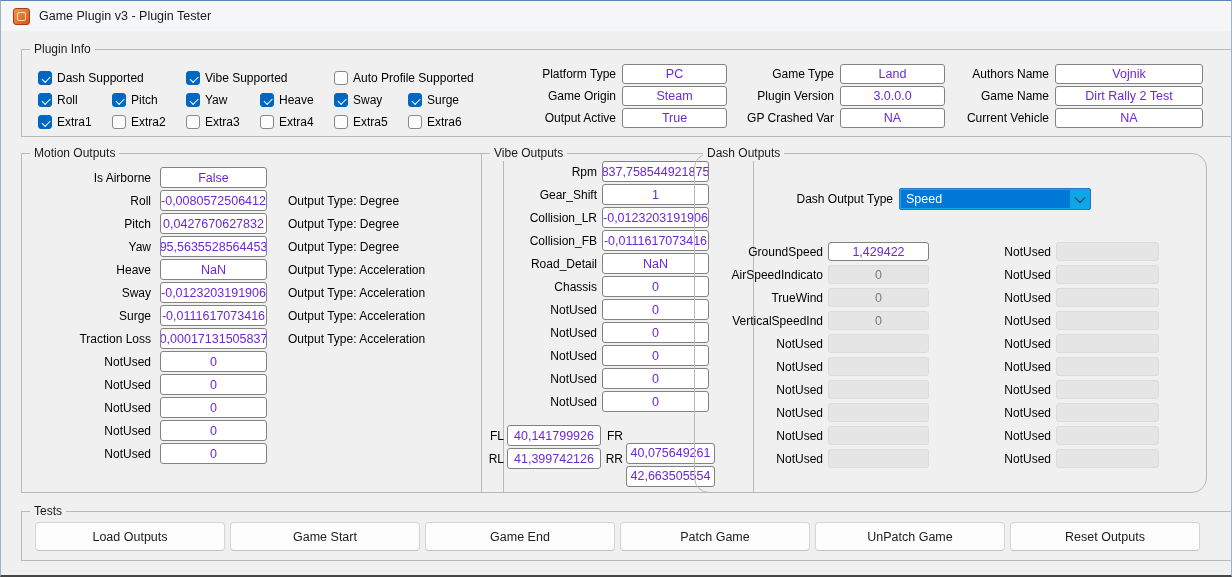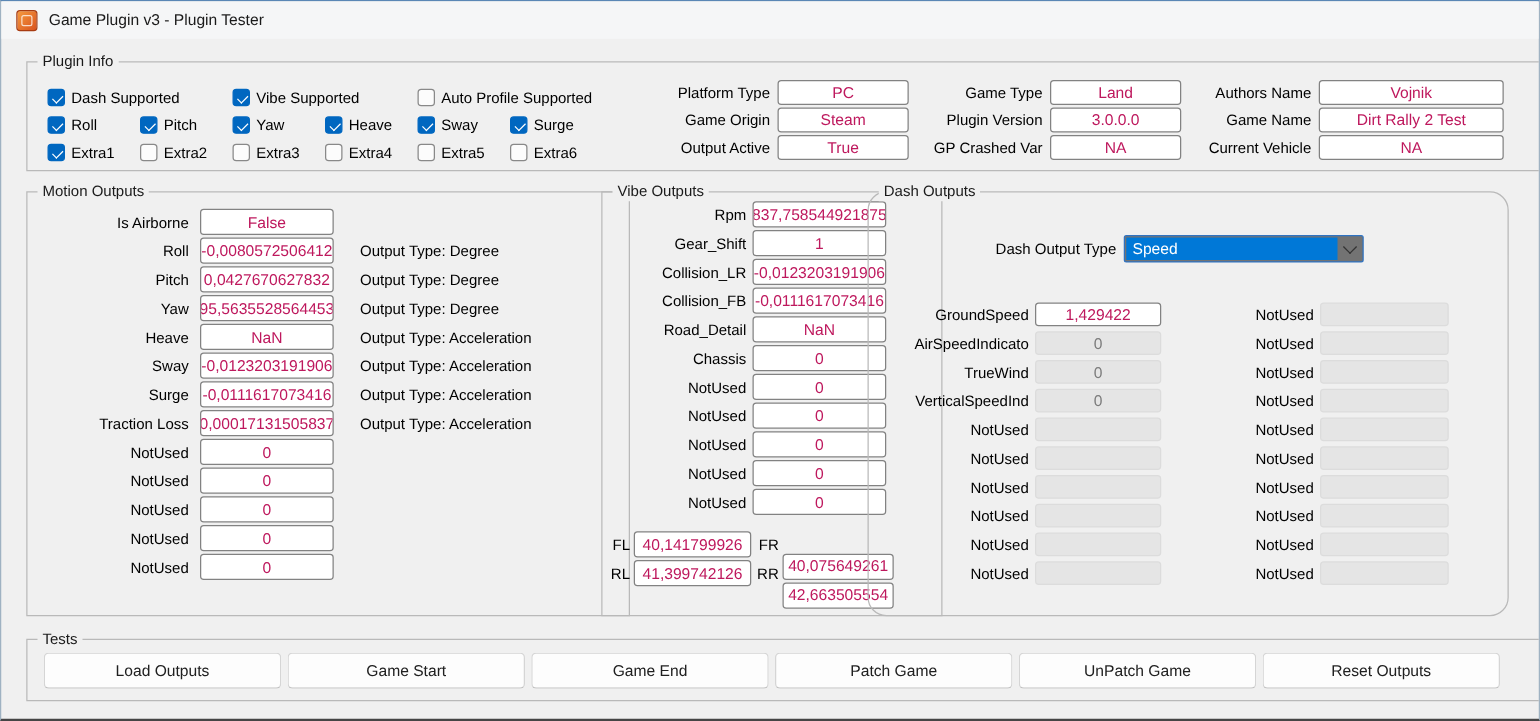--- a/index.html
+++ b/index.html
@@ -12,21 +12,21 @@
   .app-icon::after{content:"";position:absolute;left:3px;top:3px;right:3px;bottom:3px;
     border:1px solid rgba(255,255,255,.75);border-radius:2px;}
   .title-text{font-size:12.5px;color:#1a1a1a;}
 
   .group{position:absolute;border:1px solid #b9b9b9;padding-left:36px;}
   .group-label{position:absolute;top:-8px;left:8px;background:#f0f0f0;padding:0 4px;
     font-size:12px;color:#1a1a1a;line-height:15px;}
 
   
   .tb{background:#fff;border:1px solid #828282;border-radius:3px;height:20px;box-sizing:border-box;
-    display:flex;align-items:center;justify-content:center;font-size:12.5px;color:#be185d;
+    display:flex;align-items:center;justify-content:center;font-size:12.5px;color:#6d28d9;
     overflow:hidden;white-space:nowrap;padding:0 2px;}
   .tb.disabled{background:#e5e5e5;border-color:#dcdcdc;color:#7c7c7c;}
 
   
   .pi{left:20px;top:48px;width:1192px;height:86px;}
   .pi-checks{position:absolute;left:16px;top:17px;}
   .pi-check-row{display:flex;height:22px;align-items:center;}
   .cb-item{display:flex;align-items:center;gap:5px;font-size:12px;width:74px;flex:none;cursor:default;}
   .pi-check-row.wide .cb-item{width:148px;}
   .cb{width:14px;height:14px;border-radius:3px;flex:none;box-sizing:border-box;position:relative;}
@@ -56,21 +56,21 @@
   .wheel-row{display:flex;align-items:center;height:21px;margin-bottom:2px;}
   .wheel-lbl{width:17px;text-align:right;font-size:12px;margin-right:3px;flex:none;}
   .wheel-row > :nth-child(3){margin-left:4px;width:18px;}
   .wheel-tb{width:94px;height:21px;flex:none;}
   .wheel-row > :nth-child(4){width:89px;margin-top:35px;}
 
   
   .dash{left:693px;top:152px;width:475px;height:338px;border-radius:15px;}
   .dash-combo-row{position:absolute;left:10px;top:34px;display:flex;align-items:center;}
   .combo-lbl{width:188px;text-align:right;font-size:12px;margin-right:6px;}
-  .combo{width:192px;height:22px;box-sizing:border-box;background:#737373;border:1px solid #2f73c2;
+  .combo{width:192px;height:22px;box-sizing:border-box;background:#0ea5e9;border:1px solid #2f73c2;
     border-radius:2px;display:flex;align-items:stretch;cursor:default;}
   .combo-sel{flex:1;margin:1px 0 1px 1px;background:#0078d7;color:#fff;font-size:12.5px;
     display:flex;align-items:center;padding:0 5px;overflow:hidden;white-space:nowrap;}
   .combo-arrow{width:20px;display:flex;align-items:center;justify-content:center;}
   .combo-arrow::before{content:"";width:7px;height:7px;border-right:1.4px solid #333;
     border-bottom:1.4px solid #333;transform:rotate(45deg) translate(-1px,-1px);}
   .dash-col{position:absolute;top:88px;display:grid;column-gap:5px;grid-auto-rows:19px;row-gap:4px;align-items:center;}
   .dash-left{left:12px;grid-template-columns:116px 101px;}
   .dash-right{left:258px;grid-template-columns:98px 103px;}
   .dash-col .tb{height:19px;}

